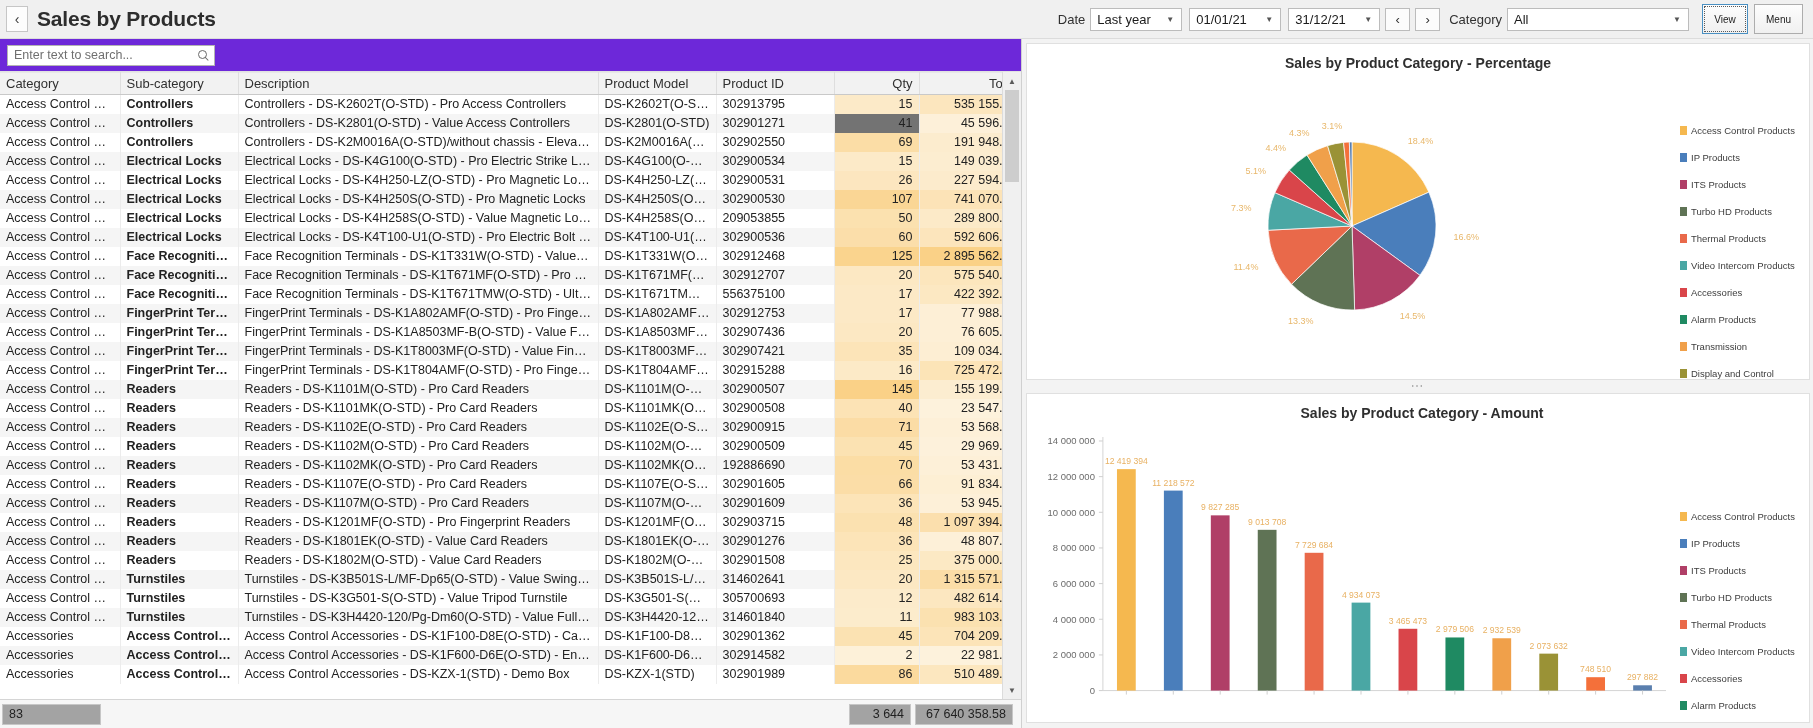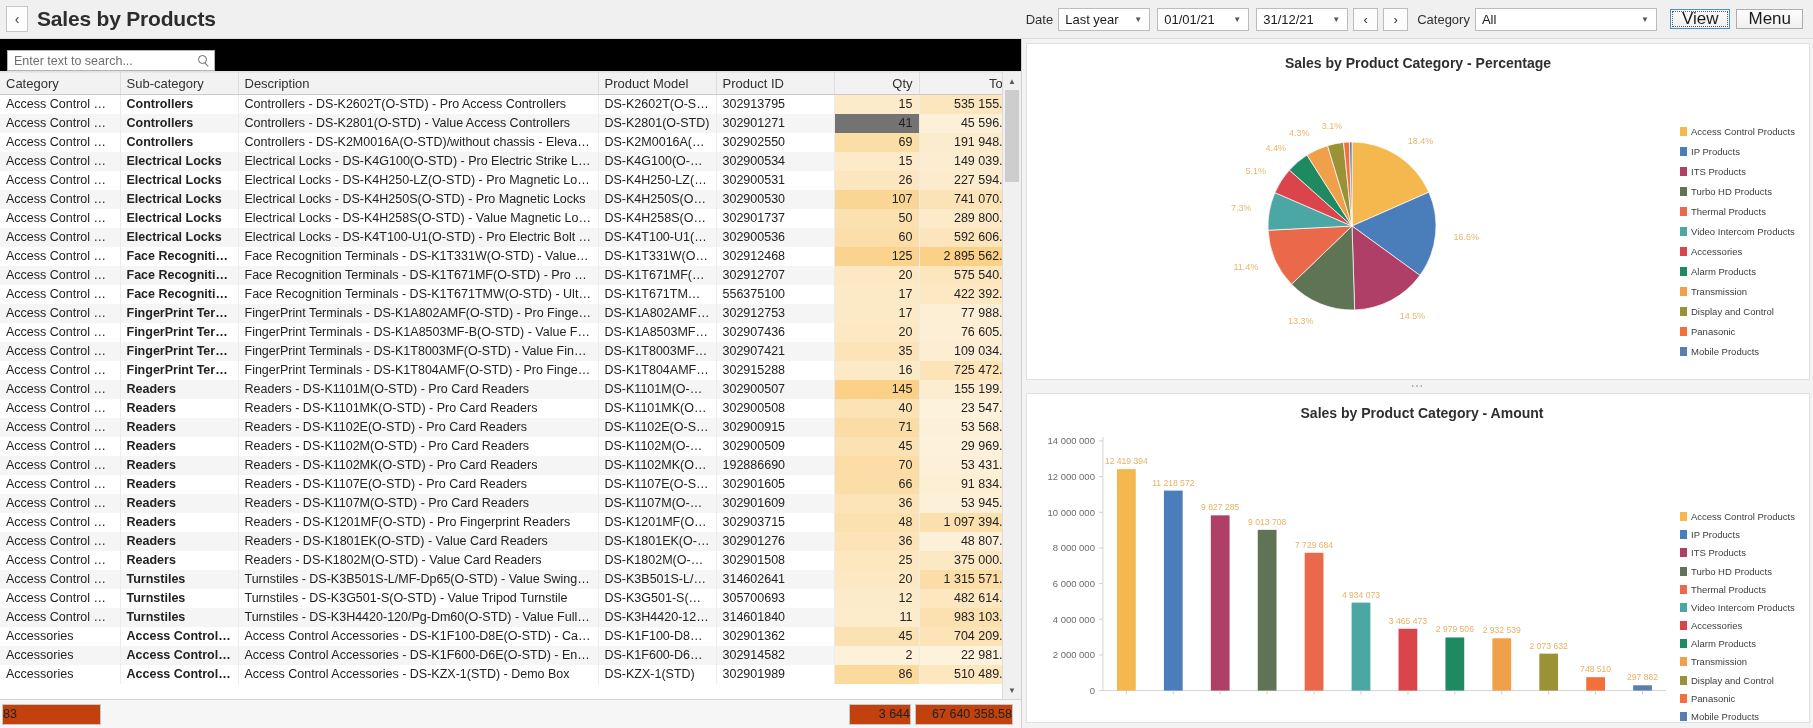--- a/index.html
+++ b/index.html
@@ -27,33 +27,33 @@
                position:relative; cursor:pointer; }
   .tb-select .val { white-space:nowrap; overflow:hidden; }
   .tb-select .arrow { margin-left:auto; padding-left:10px; padding-right:5px;
                       font-size:8px; color:#555; }
   .sel-lastyear { width:92px; }
   .sel-date { width:92px; }
   .nav-btn { width:25px; height:23px; border:1px solid #bcbcbc; background:#fcfcfc;
              display:flex; align-items:center; justify-content:center;
              font-size:13px; color:#333; cursor:pointer; margin-left:5px; }
   .sel-category { width:182px; margin-right:7px; }
-  .tb-btn { height:20px; min-width:46px; padding:0 11px; border:1px solid #adadad;
-            background:linear-gradient(#fdfdfd,#f0f0f0); font-size:17px; color:#1b1b1b;
+  .tb-btn { height:30px; min-width:46px; padding:0 11px; border:1px solid #adadad;
+            background:linear-gradient(#fdfdfd,#f0f0f0); font-size:10px; color:#1b1b1b;
             display:flex; align-items:center; justify-content:center; cursor:pointer;
             margin-left:6px; }
   .tb-btn.focused { border:1px solid #4a90c2; outline:1px dotted #5a5a5a; outline-offset:-3px; }
 
   
   .body { flex:1; display:flex; min-height:0; }
 
   
   .left-panel { width:1022px; min-width:1022px; background:#fff; border-right:1px solid #d0d0d0;
                 display:flex; flex-direction:column; min-height:0; position:relative; }
-  .search-bar { height:33px; min-height:33px; background:#000000; display:flex; align-items:flex-end;
+  .search-bar { height:33px; min-height:33px; background:#6d28d9; display:flex; align-items:center;
                 padding:0 7px; border-bottom:1px solid #e2e2e2; }
   .search-box { width:208px; height:21px; border:1px solid #b4b4b4; background:#fff;
                 display:flex; align-items:center; padding:0 4px 0 6px; }
   .search-box input { border:none; outline:none; flex:1; font-size:12.5px; color:#555;
                       font-family:"Liberation Sans",sans-serif; background:transparent; }
   .search-box input::placeholder { color:#6f6f6f; }
   .search-ico { width:13px; height:13px; position:relative; flex-shrink:0; }
   .search-ico::before { content:""; position:absolute; width:7px; height:7px; border:1.3px solid #6a6a6a;
                         border-radius:50%; left:1px; top:1px; }
   .search-ico::after { content:""; position:absolute; width:4.5px; height:1.3px; background:#6a6a6a;
@@ -85,22 +85,22 @@
   .vscroll { width:19px; min-width:19px; background:#f0f0f0; border-left:1px solid #dcdcdc;
              display:flex; flex-direction:column; }
   .vs-btn { height:18px; display:flex; align-items:center; justify-content:center;
             font-size:8px; color:#5a5a5a; background:#f0f0f0; cursor:pointer; }
   .vs-track { flex:1; position:relative; background:#f0f0f0; cursor:pointer; }
   .vs-thumb { position:absolute; top:0; left:2px; right:2px; height:92px; background:#cdcdcd; }
 
   
   .grid-footer { height:29px; min-height:29px; background:#f6f6f6; border-top:1px solid #d5d5d5;
                  display:flex; align-items:center; padding:0 0 0 2px; }
-  .ft-cell { height:21px; border:1px solid #c6c6c6; background:#c2410c; display:flex;
-             align-items:center; font-size:12.5px; color:#222; padding:0 0; }
+  .ft-cell { height:21px; border:1px solid #c6c6c6; background:#a3a3a3; display:flex;
+             align-items:center; font-size:12.5px; color:#222; padding:0 6px; }
   .ft-count { width:99px; }
   .ft-qty { width:62px; justify-content:flex-end; margin-left:auto; }
   .ft-total { width:98px; justify-content:flex-end; margin-left:4px; margin-right:8px; }
 
   
   .right-panel { flex:1; display:flex; flex-direction:column; background:#f3f3f3;
                  min-width:0; padding:4px 3px 5px 4px; }
   .chart-card { background:#fff; border:1px solid #e0e0e0; display:flex; flex-direction:column;
                 min-height:0; overflow:hidden; }
   .chart-card.top { height:337px; min-height:337px; }
@@ -108,21 +108,21 @@
   .chart-title { text-align:center; font-size:14px; font-weight:bold; color:#2f2f2f;
                  padding-top:11px; padding-bottom:2px; }
   .chart-body { flex:1; display:flex; min-height:0; }
   .plot-area { flex:1; position:relative; min-width:0; }
 
   .grip { height:12px; display:flex; align-items:center; justify-content:center;
           color:#9a9a9a; font-size:13px; letter-spacing:2px; line-height:6px; cursor:row-resize; }
 
   
   .legend { width:133px; min-width:133px; padding:52px 0 0 4px; display:flex;
-            flex-direction:column; gap:7px; }
+            flex-direction:column; gap:16px; }
   .legend.bar-legend { padding-top:88px; }
   .lg-item { display:flex; align-items:center; height:13px; font-size:9.5px; color:#3c3c3c;
              white-space:nowrap; }
   .lg-sw { width:7px; height:9px; margin-right:4px; flex-shrink:0; }
 
   
   .pie-holder { position:relative; width:100%; height:100%; }
   .pie-svg { position:absolute; left:50%; top:50%; transform:translate(-50%,-50%); }
 
   
@@ -248,21 +248,21 @@
                   <td class="col-model">DS-K4H250S(O-STD)</td>
                   <td class="col-pid">302900530</td>
                   <td class="col-qty num" style="background: rgb(250, 214, 149);">107</td>
                   <td class="col-total num" style="background: rgb(252, 227, 183);">741 070.00</td>
                 </tr>
                 <tr class="">
                   <td class="col-cat">Access Control Pro...</td>
                   <td class="col-sub">Electrical Locks</td>
                   <td class="col-desc">Electrical Locks - DS-K4H258S(O-STD) - Value Magnetic Locks</td>
                   <td class="col-model">DS-K4H258S(O-STD)</td>
-                  <td class="col-pid">302901737</td>
+                  <td class="col-pid">209053855</td>
                   <td class="col-qty num" style="background: rgb(251, 225, 175);">50</td>
                   <td class="col-total num" style="background: rgb(252, 234, 200);">289 800.00</td>
                 </tr>
                 <tr class="alt">
                   <td class="col-cat">Access Control Pro...</td>
                   <td class="col-sub">Electrical Locks</td>
                   <td class="col-desc">Electrical Locks - DS-K4T100-U1(O-STD) - Pro Electric Bolt Locks</td>
                   <td class="col-model">DS-K4T100-U1(O-S...</td>
                   <td class="col-pid">302900536</td>
                   <td class="col-qty num" style="background: rgb(251, 222, 170);">60</td>

